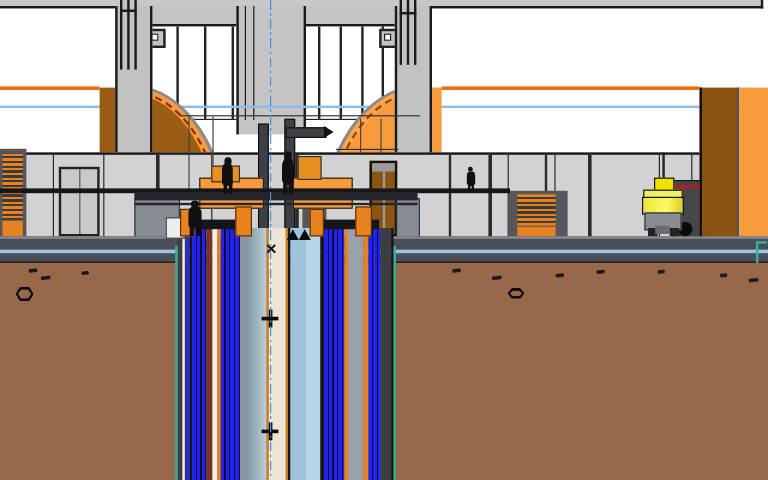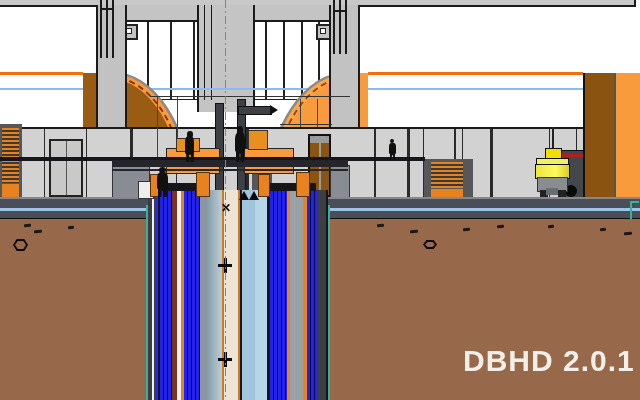--- a/index.html
+++ b/index.html
@@ -267,14 +267,13 @@
       <div class="head"></div>
       <div class="body"></div>
       <div class="legs"></div>
     </div>
     <div class="person" style="position:absolute;left:155px;top:167px;width:15px;height:30px;">
       <div class="head"></div>
       <div class="body"></div>
       <div class="legs"></div>
     </div>
     <div class="abs centerline"></div>
-    <div class="abs watermark">DBHD 2.0.1</div>
   </div>
 
 </body></html>

